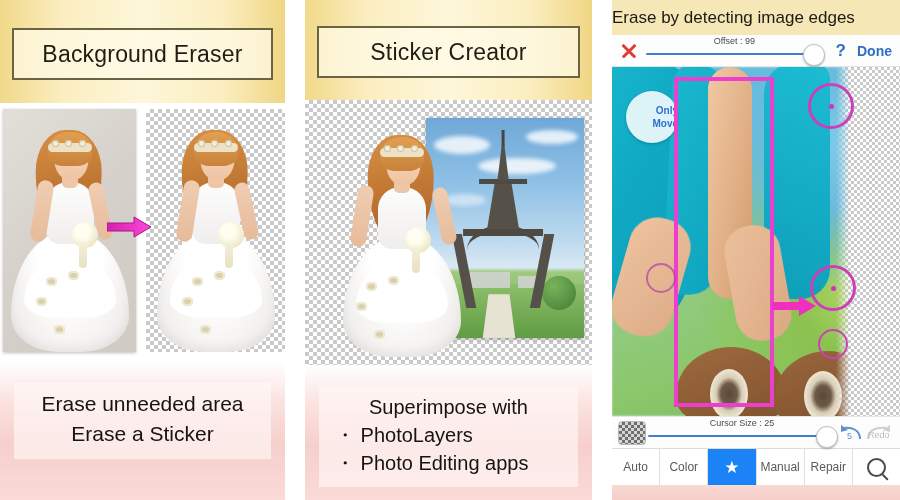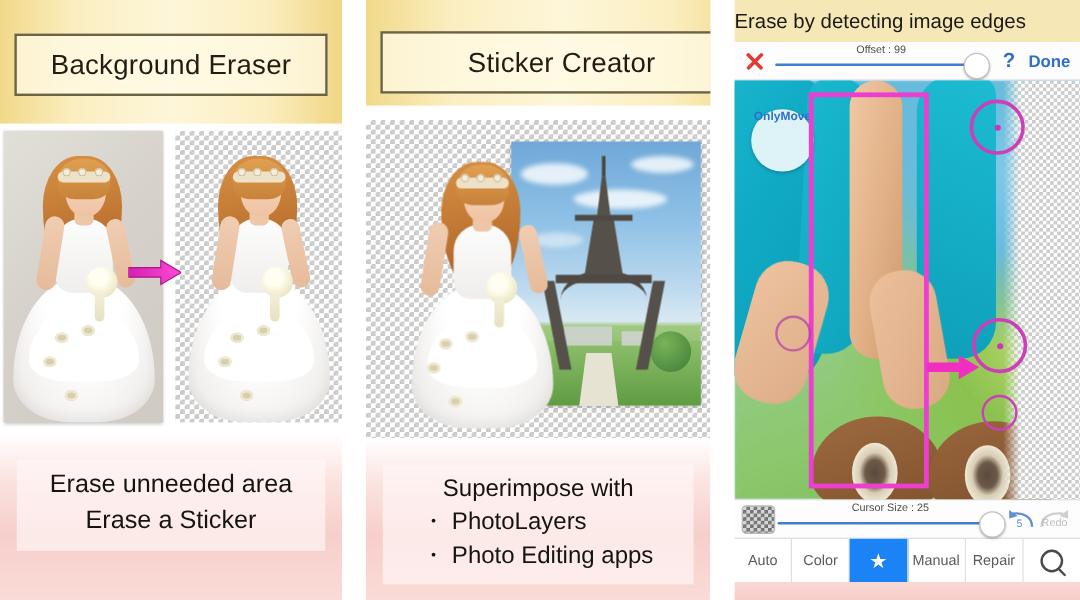--- a/index.html
+++ b/index.html
@@ -13,21 +13,21 @@
   .gap{width:20px;height:500px;background:#fff;flex:0 0 20px;}
   .panel.p2{width:287px;}
   .gap2{width:20px;height:500px;background:#fff;flex:0 0 20px;}
   .panel.p3{width:288px;}
 
   
   .header-yellow{
     position:relative;height:103px;width:100%;
     background:linear-gradient(90deg,#f1d98a 0%,#fbeec0 22%,#fdf6d9 50%,#fbeec0 78%,#f0d684 100%);
   }
-  .p2 .header-yellow{height:88px;padding-left:39px;}
+  .p2 .header-yellow{height:112px;}
   .title-box{
     position:absolute;left:12px;right:12px;top:28px;height:48px;
     border:2px solid #6b6444;background:rgba(255,251,232,.72);
     display:flex;align-items:center;justify-content:center;
   }
   .title-box span{
     font-size:23px;color:#201d14;letter-spacing:.2px;
     font-family:Liberation Sans, sans-serif;
   }
   .p2 .title-box{top:26px;}
@@ -127,21 +127,21 @@
 
   
   .pink-bottom{
     position:absolute;left:0;bottom:0;width:100%;height:139px;
     background:linear-gradient(180deg,#ffffff 0%,#fbe3e0 28%,#f6cfcb 60%,#fadbd7 100%);
   }
   .p2 .pink-bottom{height:135px;}
   .caption{
     position:absolute;left:14px;right:14px;top:22px;
     background:rgba(255,248,248,.66);
-    padding:6px 20px 10px;
+    padding:6px 4px 10px;
     text-align:center;color:#15140f;
   }
   .caption .l{display:block;font-size:21px;line-height:30px;white-space:nowrap;}
   .caption.c2 .l{font-size:20px;line-height:28px;text-align:left;padding-left:12px;}
   .caption.c2 .l.first{text-align:center;padding-left:0;}
 
   
   .p2 .body{position:absolute;top:100px;left:0;width:100%;height:265px;}
   .p2 .scene{position:absolute;left:4px;top:4px;right:4px;bottom:4px;overflow:hidden;}
   .eiffel-photo{
@@ -224,21 +224,21 @@
             mask-image:linear-gradient(90deg,transparent 0,#000 22%,#000 100%);
   }
   .sel-rect{position:absolute;left:62px;top:10px;width:100px;height:330px;border:4px solid #ec3fd0;box-sizing:border-box;z-index:6;}
   .arrow-pink2{position:absolute;left:160px;top:228px;width:44px;height:22px;z-index:7;}
   .cursor-ring{position:absolute;width:40px;height:40px;border:3px solid #cd3fb8;border-radius:50%;z-index:7;}
   .cursor-ring i{position:absolute;left:50%;top:50%;width:5px;height:5px;margin:-2.5px 0 0 -2.5px;background:#d42fc0;border-radius:50%;}
   .ring-small{position:absolute;width:26px;height:26px;border:2.5px solid #cd3fb8;border-radius:50%;z-index:7;}
   .only-move{
     position:absolute;left:14px;top:24px;width:52px;height:52px;border-radius:50%;
     background:rgba(255,255,255,.86);color:#2d6fd0;font-size:10px;font-weight:bold;
-    display:flex;flex-direction:row;align-items:flex-start;justify-content:center;line-height:13px;z-index:5;
+    display:flex;flex-direction:column;align-items:flex-end;justify-content:center;line-height:13px;z-index:5;
     box-shadow:0 1px 3px rgba(0,0,0,.25);
   }
 
   .p3 .cursorbar{
     height:32px;width:100%;background:#fdfdfd;border-top:1px solid #e6e6e6;
     display:flex;align-items:center;padding:0 6px;box-sizing:border-box;gap:0;
   }
   .swatch{width:26px;height:22px;border-radius:4px;flex:0 0 26px;border:1px solid #b9b9b9;
     background-image:
       linear-gradient(45deg,#6f6f6f 25%,transparent 25%,transparent 75%,#6f6f6f 75%),

